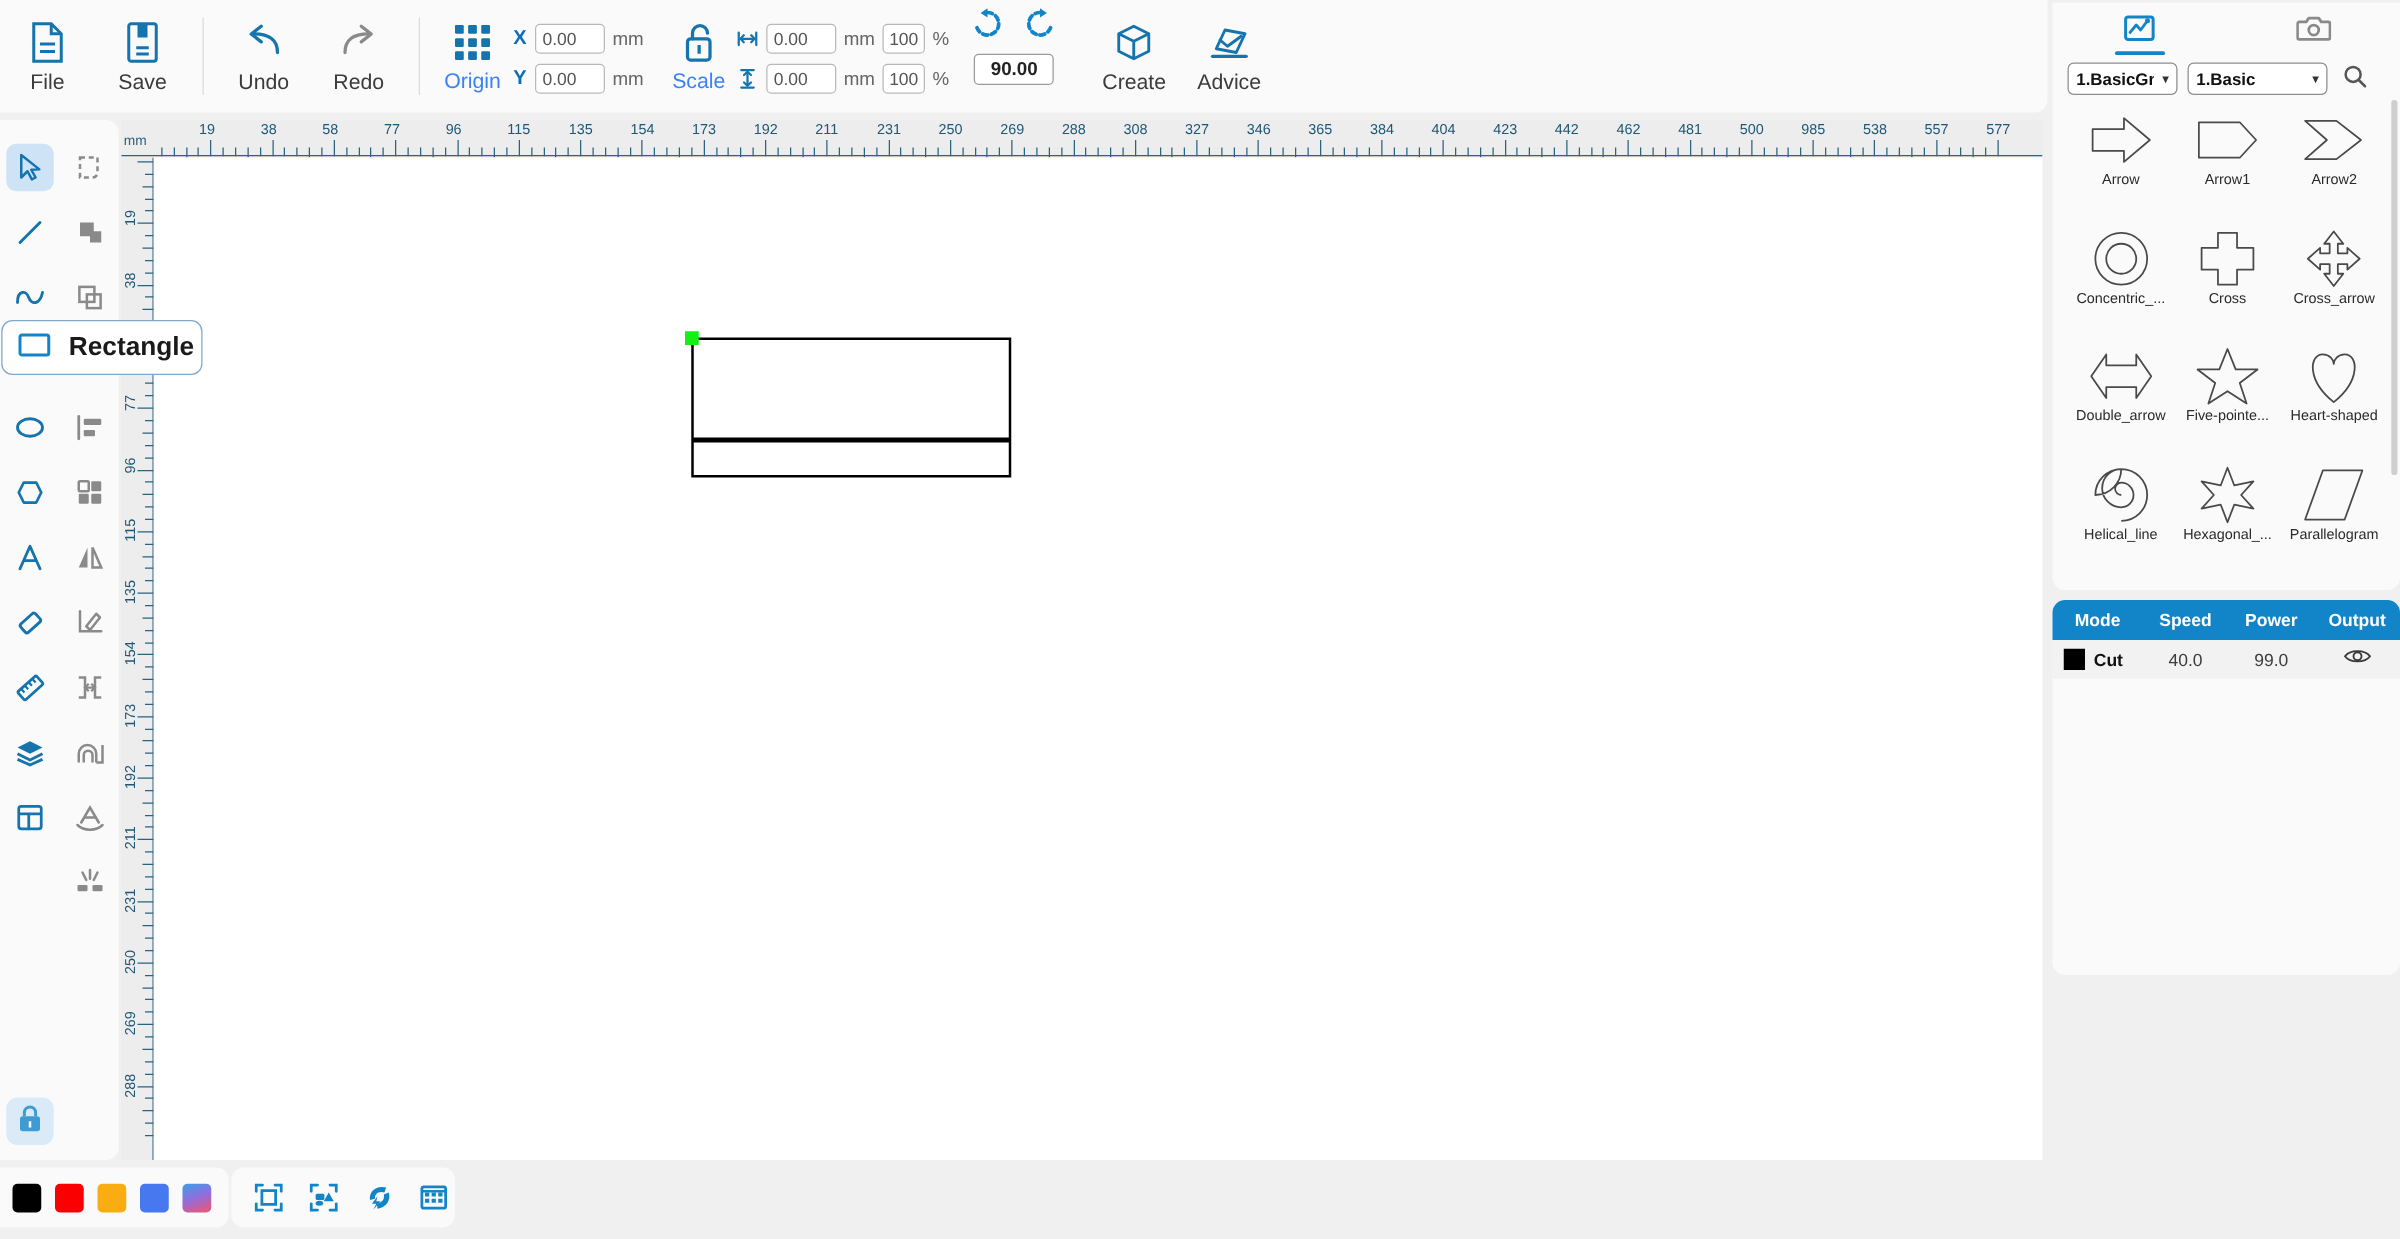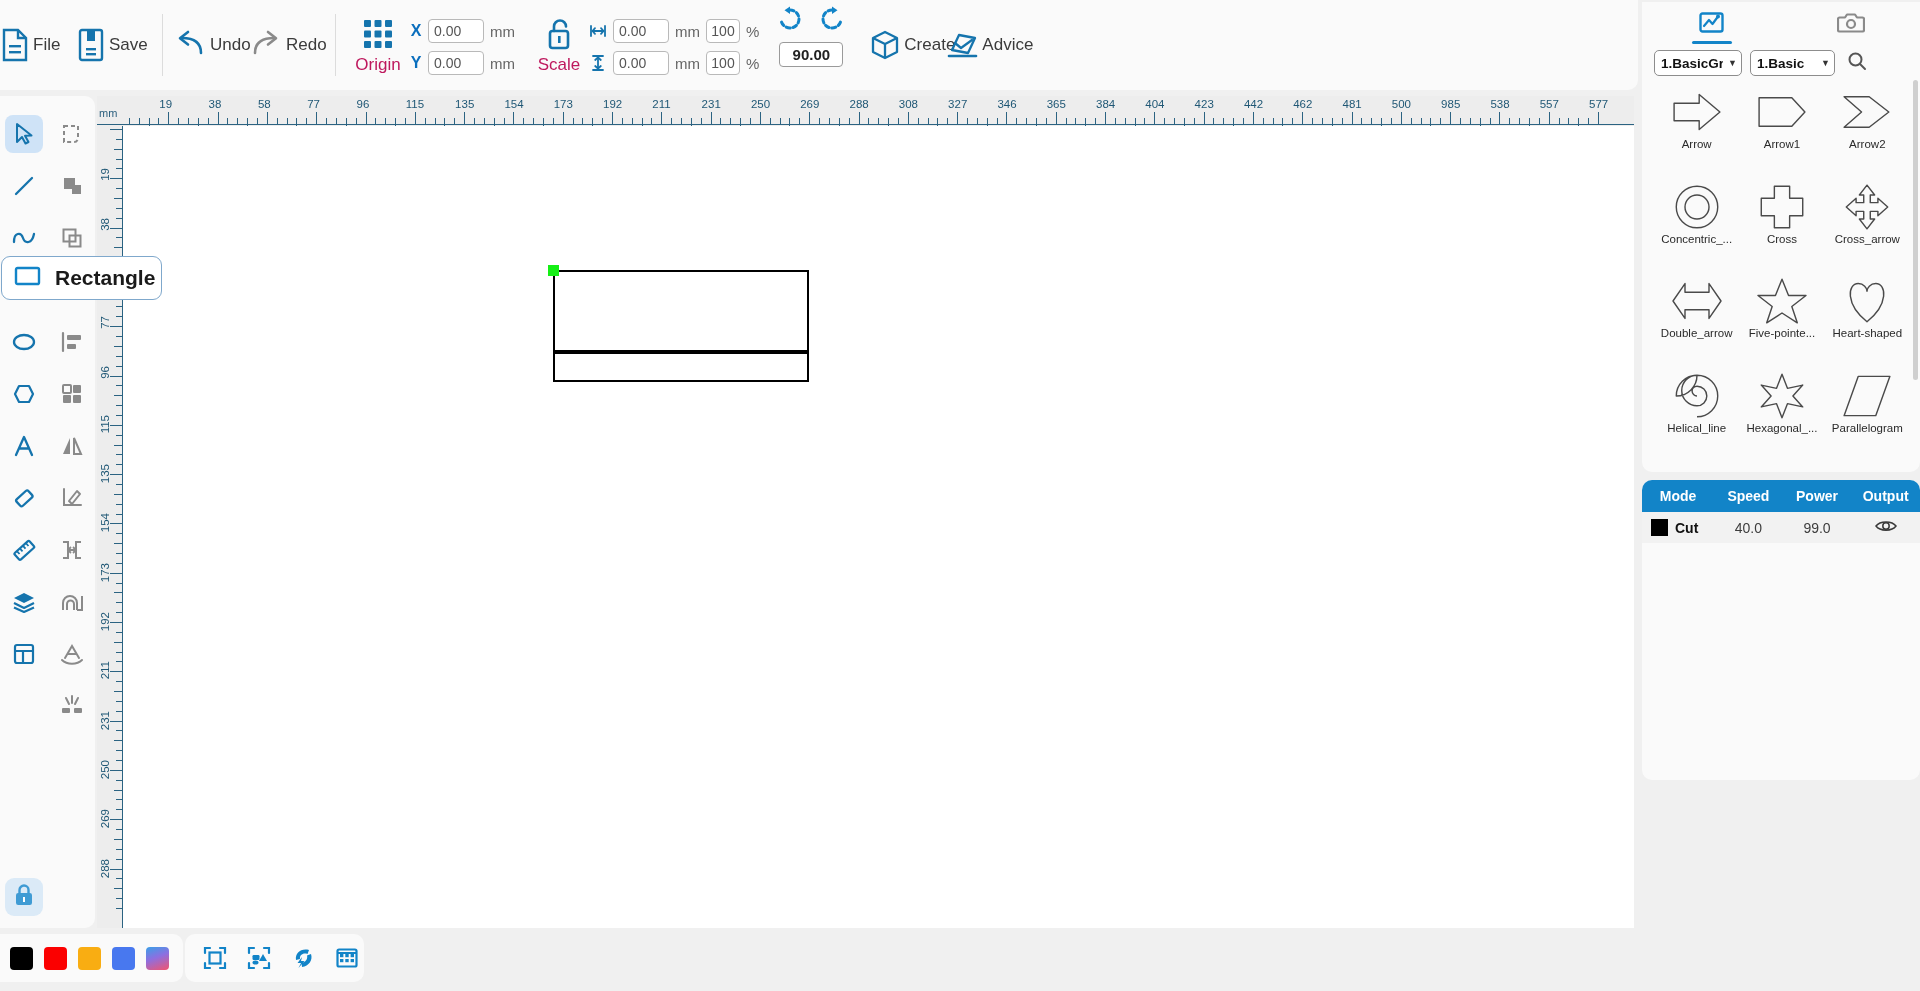--- a/index.html
+++ b/index.html
@@ -13,31 +13,31 @@
 
   
   .topbar {
     position: absolute; left: 0; top: 0; width: 1638px; height: 90px;
     background: #fafafa; border-radius: 0 0 10px 0;
     display: flex; align-items: stretch;
   }
   .tb-group { display: flex; align-items: stretch; }
   .tb-sep { width: 1px; background: #dcdcdc; margin: 14px 10px; }
   .tb-btn {
-    width: 76px; display: flex; flex-direction: row;
-    align-items: center; gap: 3px;
+    width: 76px; display: flex; flex-direction: column;
+    align-items: center; justify-content: center; gap: 3px;
     cursor: pointer; border-radius: 6px;
   }
   .tb-btn .lbl { font-size: 17px; color: #3b3b3b; }
   .tb-ico { height: 38px; display: flex; align-items: center; justify-content: center; }
   .tb-ico svg { display: block; }
 
   
   .tb-cell { display: flex; flex-direction: column; align-items: center; justify-content: center; gap:2px; }
-  .tb-cell .lbl { font-size: 17px; color: #be185d; }
+  .tb-cell .lbl { font-size: 17px; color: #3b82f6; }
   .coords { display: flex; flex-direction: column; gap: 6px; justify-content:center; padding-top:4px; }
   .coordrow { display: flex; align-items: center; gap: 6px; height: 26px; }
   .coordrow .axis { font-size: 16px; font-weight: bold; color: #0a6ebd; width: 12px; text-align:center;}
   .fld {
     width: 56px; height: 24px; background:#fff; border: 1px solid #b9b9b9;
     border-radius: 4px; font-size: 14px; color:#555; padding: 0 5px;
     display:flex; align-items:center;
   }
   .fld.sm { width: 34px; justify-content:center; padding:0; }
   .unit { font-size: 15px; color: #666; }
@@ -127,21 +127,21 @@
   .rp-tab .under { position:absolute; bottom: 4px; left: 50%; transform: translateX(-50%); width: 40px; height: 3px; background: #1284c8; border-radius:2px; }
   .rp-filters { display:flex; align-items:center; gap: 8px; padding: 2px 8px 6px 12px; }
   .combo {
     height: 26px; background:#fff; border: 1px solid #8d8d8d; border-radius: 5px;
     display:flex; align-items:center; padding: 0 4px 0 6px; font-size: 13.5px; color:#111;
     font-weight: 600; cursor: pointer; position: relative;
   }
   .combo .ctxt { overflow: hidden; white-space: nowrap; }
   .combo .carr { margin-left:auto; padding-left:5px; font-size:9px; color:#333; }
   .combo.c1 { width: 88px; }
-  .combo.c2 { width: 85px; }
+  .combo.c2 { width: 112px; }
   .srch { margin-left: 4px; cursor:pointer; }
 
   .shapegrid {
     position: relative; padding: 4px 10px 0 12px;
     display: grid; grid-template-columns: repeat(3, 1fr);
     height: 382px; overflow: hidden;
   }
   .shapecell { height: 77px; display:flex; flex-direction:column; align-items:center; justify-content:flex-start; cursor:pointer; }
   .shapecell .thumb { height: 52px; display:flex; align-items:center; justify-content:center; }
   .shapecell .cap { font-size: 11.5px; color: #2a2a2a; text-align:center; line-height: 13px; }

